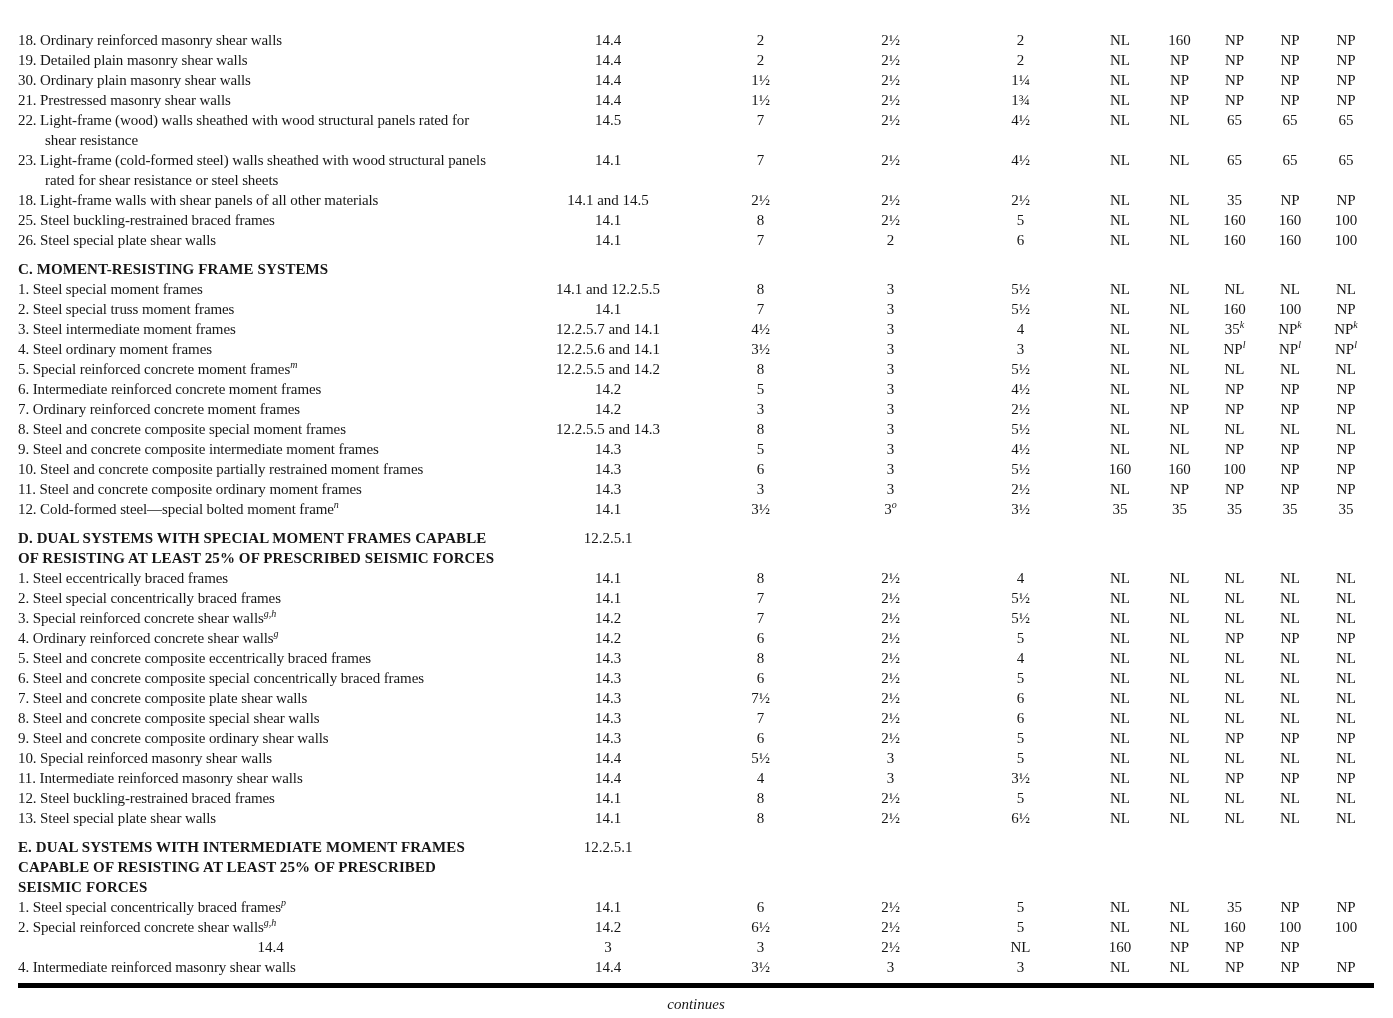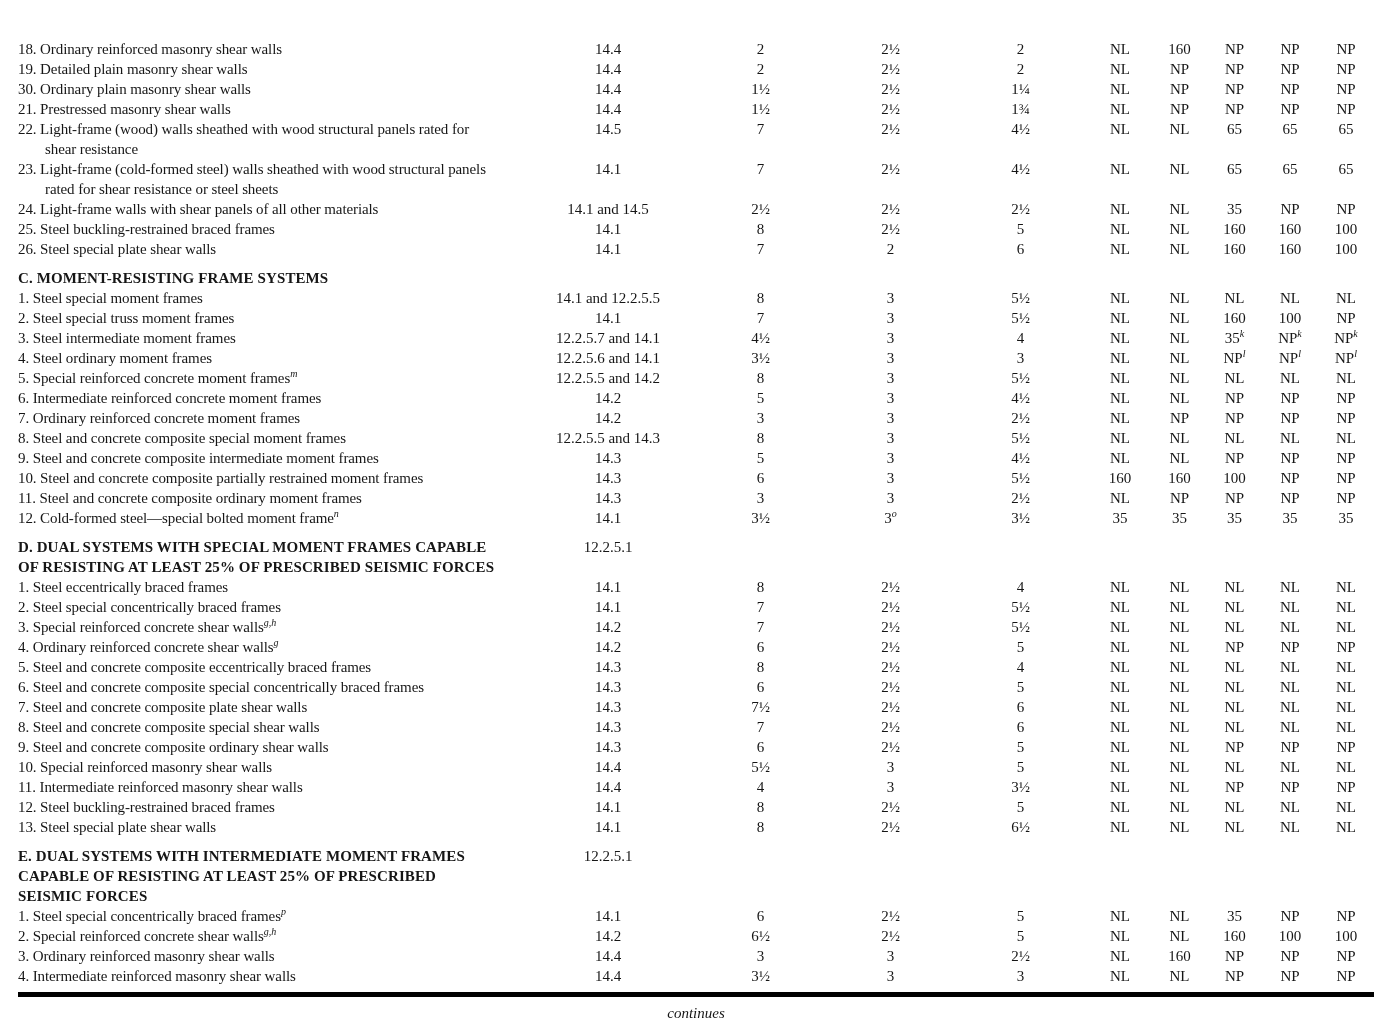--- a/index.html
+++ b/index.html
@@ -6,21 +6,21 @@
   html, body { background: #ffffff; }
   body {
     width: 1393px;
     height: 1018px;
     overflow: hidden;
     font-family: "Liberation Serif", serif;
     color: #161616;
   }
   .page { padding: 30px 0 0 18px; }
   .table-body { width: 1356px; }
-  .section { margin-top: 9px; }
+  .section { margin-top: 0; }
   .section.spaced { margin-top: 9px; }
   .row {
     display: grid;
     grid-template-columns: 505px 170px 135px 125px 135px 64px 55px 55px 56px 56px;
     align-items: start;
     font-size: 15px;
     line-height: 20px;
   }
   .cell { white-space: normal; }
   .name-cell {
@@ -129,21 +129,21 @@
           <div class="cell num">7</div>
           <div class="cell num">2½</div>
           <div class="cell num">4½</div>
           <div class="cell num">NL</div>
           <div class="cell num">NL</div>
           <div class="cell num">65</div>
           <div class="cell num">65</div>
           <div class="cell num">65</div>
         </div>
         <div class="row">
-          <div class="cell name-cell">24. Light-frame walls with shear panels of all other materials</div>
+          <div class="cell name-cell">18. Light-frame walls with shear panels of all other materials</div>
           <div class="cell num">14.1 and 14.5</div>
           <div class="cell num">2½</div>
           <div class="cell num">2½</div>
           <div class="cell num">2½</div>
           <div class="cell num">NL</div>
           <div class="cell num">NL</div>
           <div class="cell num">35</div>
           <div class="cell num">NP</div>
           <div class="cell num">NP</div>
         </div>
@@ -507,21 +507,20 @@
           <div class="cell num">6½</div>
           <div class="cell num">2½</div>
           <div class="cell num">5</div>
           <div class="cell num">NL</div>
           <div class="cell num">NL</div>
           <div class="cell num">160</div>
           <div class="cell num">100</div>
           <div class="cell num">100</div>
         </div>
         <div class="row">
-          <div class="cell name-cell">3. Ordinary reinforced masonry shear walls</div>
           <div class="cell num">14.4</div>
           <div class="cell num">3</div>
           <div class="cell num">3</div>
           <div class="cell num">2½</div>
           <div class="cell num">NL</div>
           <div class="cell num">160</div>
           <div class="cell num">NP</div>
           <div class="cell num">NP</div>
           <div class="cell num">NP</div>
         </div>

